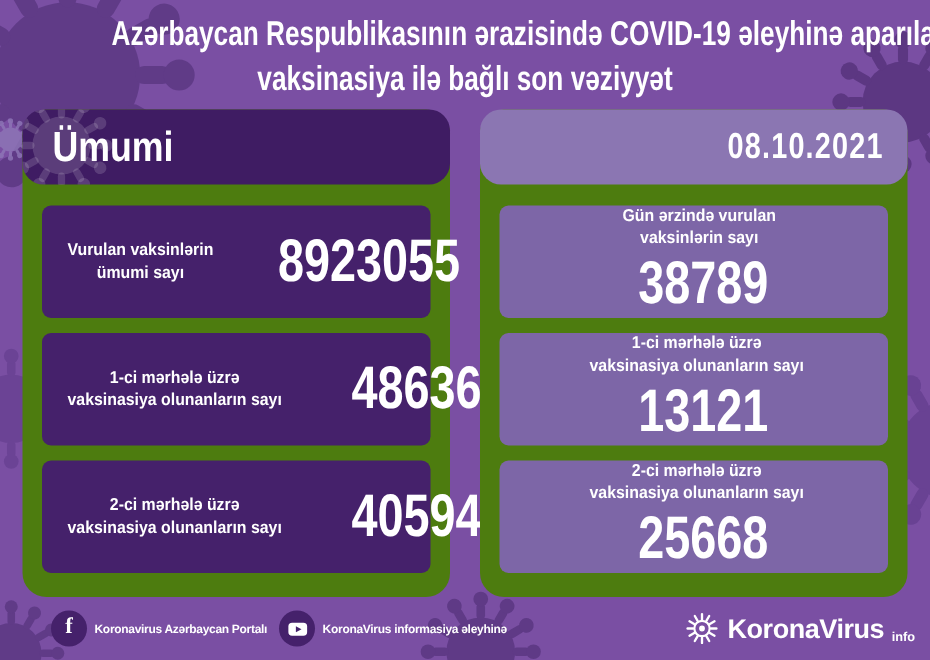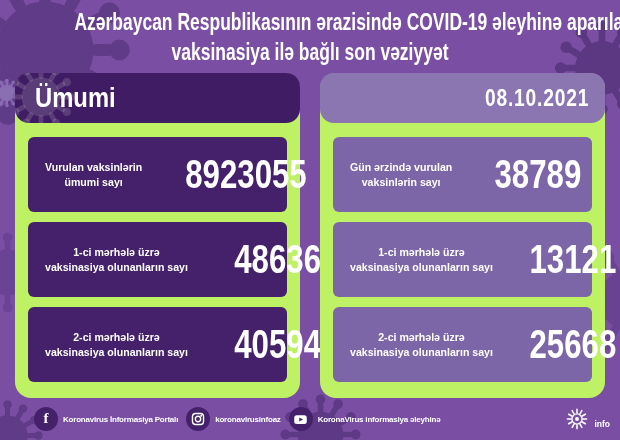--- a/index.html
+++ b/index.html
@@ -8,38 +8,38 @@
 
   
   .virus{position:absolute;pointer-events:none;}
 
   
   .title{position:absolute;top:7px;left:0;width:620px;text-align:center;color:#fff;
          font-weight:bold;font-size:23px;line-height:30px;z-index:3;}
   .title span{display:block;transform:scaleX(.76);transform-origin:50% 50%;white-space:nowrap;}
 
   
-  .card{position:absolute;top:73px;width:285px;height:325px;background:#bef264;
+  .card{position:absolute;top:73px;width:285px;height:325px;background:#4d7c0f;
         border-radius:16px;z-index:2;display:flex;flex-direction:column;}
   .card.left{left:15px;}
   .card.right{left:320px;}
   .band{height:50px;border-radius:14px;position:relative;overflow:hidden;
         display:flex;align-items:center;flex:0 0 50px;}
   .band.dark{background:#3F1C63;}
   .band.light{background:#8B76B2;justify-content:flex-end;}
   .band-title{color:#fff;font-weight:bold;font-size:28px;margin-left:20px;
               transform:scaleX(.85);transform-origin:left center;white-space:nowrap;position:relative;z-index:1;}
   .band-date{color:#fff;font-weight:bold;font-size:24px;margin-right:16px;letter-spacing:1px;
              transform:scaleX(.8);transform-origin:right center;white-space:nowrap;position:relative;z-index:1;}
   .hdr-virus{position:absolute;left:-10px;top:-12px;opacity:.9;}
 
   .rows{flex:1;padding:14px 13px 16px 13px;display:flex;flex-direction:column;gap:10px;}
   .row{flex:1;border-radius:6px;display:flex;align-items:center;justify-content:space-between;text-align:center;}
   .row.dark{background:#45216B;}
-  .row.light{background:#7D66A7;}
+  .row.light{background:#7D66A7;flex-direction:column;}
   .row-label{color:#fff;font-weight:bold;font-size:11.5px;line-height:1.3;
              margin-left:17px;transform:scaleX(.92);transform-origin:left center;}
   .row-label span{display:block;white-space:nowrap;}
   .row-value{color:#fff;font-weight:bold;font-size:40px;margin-right:11px;
              display:inline-block;transform:scaleX(.78);transform-origin:right center;white-space:nowrap;}
 
   
   .footer{position:absolute;left:0;right:0;top:400px;height:38px;display:flex;align-items:center;
           padding:0 10px 0 34px;gap:8px;z-index:3;color:#fff;}
   .social{display:flex;align-items:center;gap:5px;}
@@ -196,31 +196,21 @@
         <span class="row-value">25668</span>
       </div>
     </div>
   </div>
 
   <div class="footer">
     <div class="social">
       <span class="circle">
           <span class="fb-f">f</span>
         </span>
-      <span class="social-label">Koronavirus İnformasiya Portalı</span>
-    </div>
-    <div class="social">
-      <span class="circle">
-        <svg width="14" height="14" viewBox="0 0 24 24">
-          <rect x="2.5" y="2.5" width="19" height="19" rx="5.5" fill="none" stroke="#fff" stroke-width="2.4"></rect>
-          <circle cx="12" cy="12" r="4.6" fill="none" stroke="#fff" stroke-width="2.4"></circle>
-          <circle cx="17.6" cy="6.4" r="1.6" fill="#fff"></circle>
-        </svg>
-      </span>
-      <span class="social-label">koronavirusinfoaz</span>
+      <span class="social-label">Koronavirus Azərbaycan Portalı</span>
     </div>
     <div class="social">
       <span class="circle">
         <svg width="15" height="15" viewBox="0 0 24 24">
           <rect x="2" y="5" width="20" height="14" rx="4" fill="#fff"></rect>
           <polygon points="10,8.8 16,12 10,15.2" fill="#45216B"></polygon>
         </svg>
       </span>
       <span class="social-label">KoronaVirus informasiya əleyhinə</span>
     </div>
@@ -236,17 +226,18 @@
           <line x1="-10" y1="0" x2="-16" y2="0"></line>
             <line x1="-8.7" y1="-5" x2="-13.9" y2="-8"></line>
             <line x1="-5" y1="-8.7" x2="-8" y2="-13.9"></line>
           <line x1="0" y1="-10" x2="0" y2="-16"></line>
             <line x1="5" y1="-8.7" x2="8" y2="-13.9"></line>
             <line x1="8.7" y1="-5" x2="13.9" y2="-8"></line>
         </g>
         <circle r="8.5" fill="none" stroke="#fff" stroke-width="2.4"></circle>
         <circle r="3.2" fill="#fff"></circle>
       </svg>
+      <span class="logo-text">KoronaVirus</span>
       <span class="logo-sup">info</span>
     </div>
   </div>
 
 </div>
 
 </body></html>

